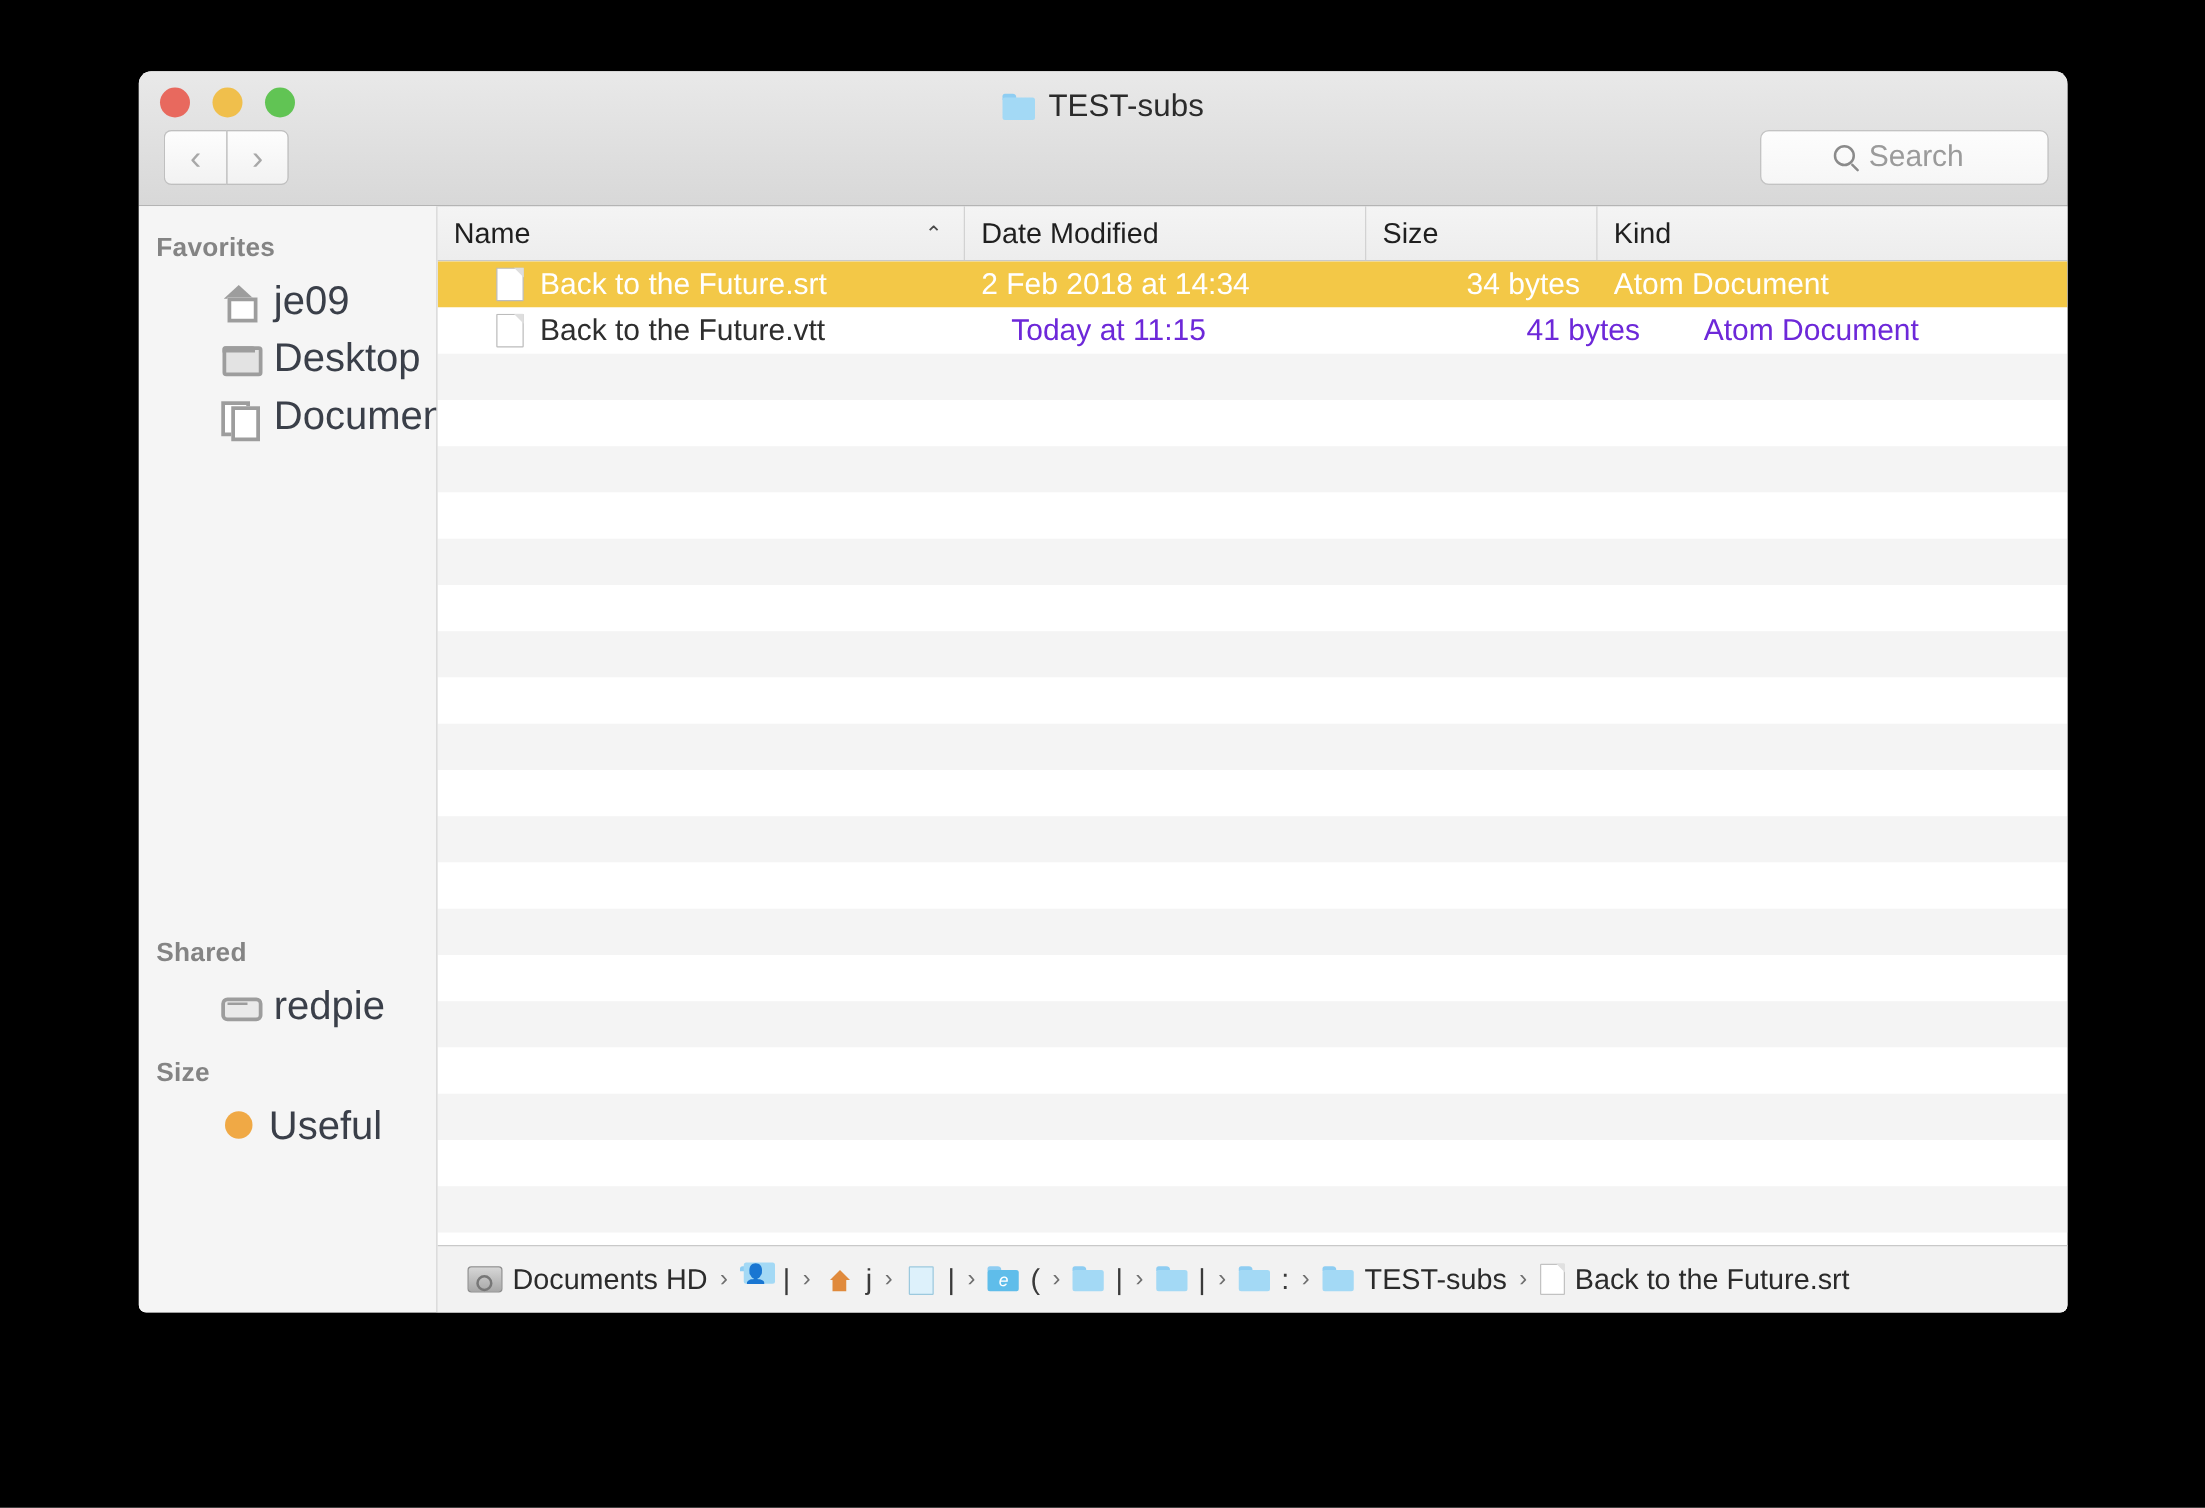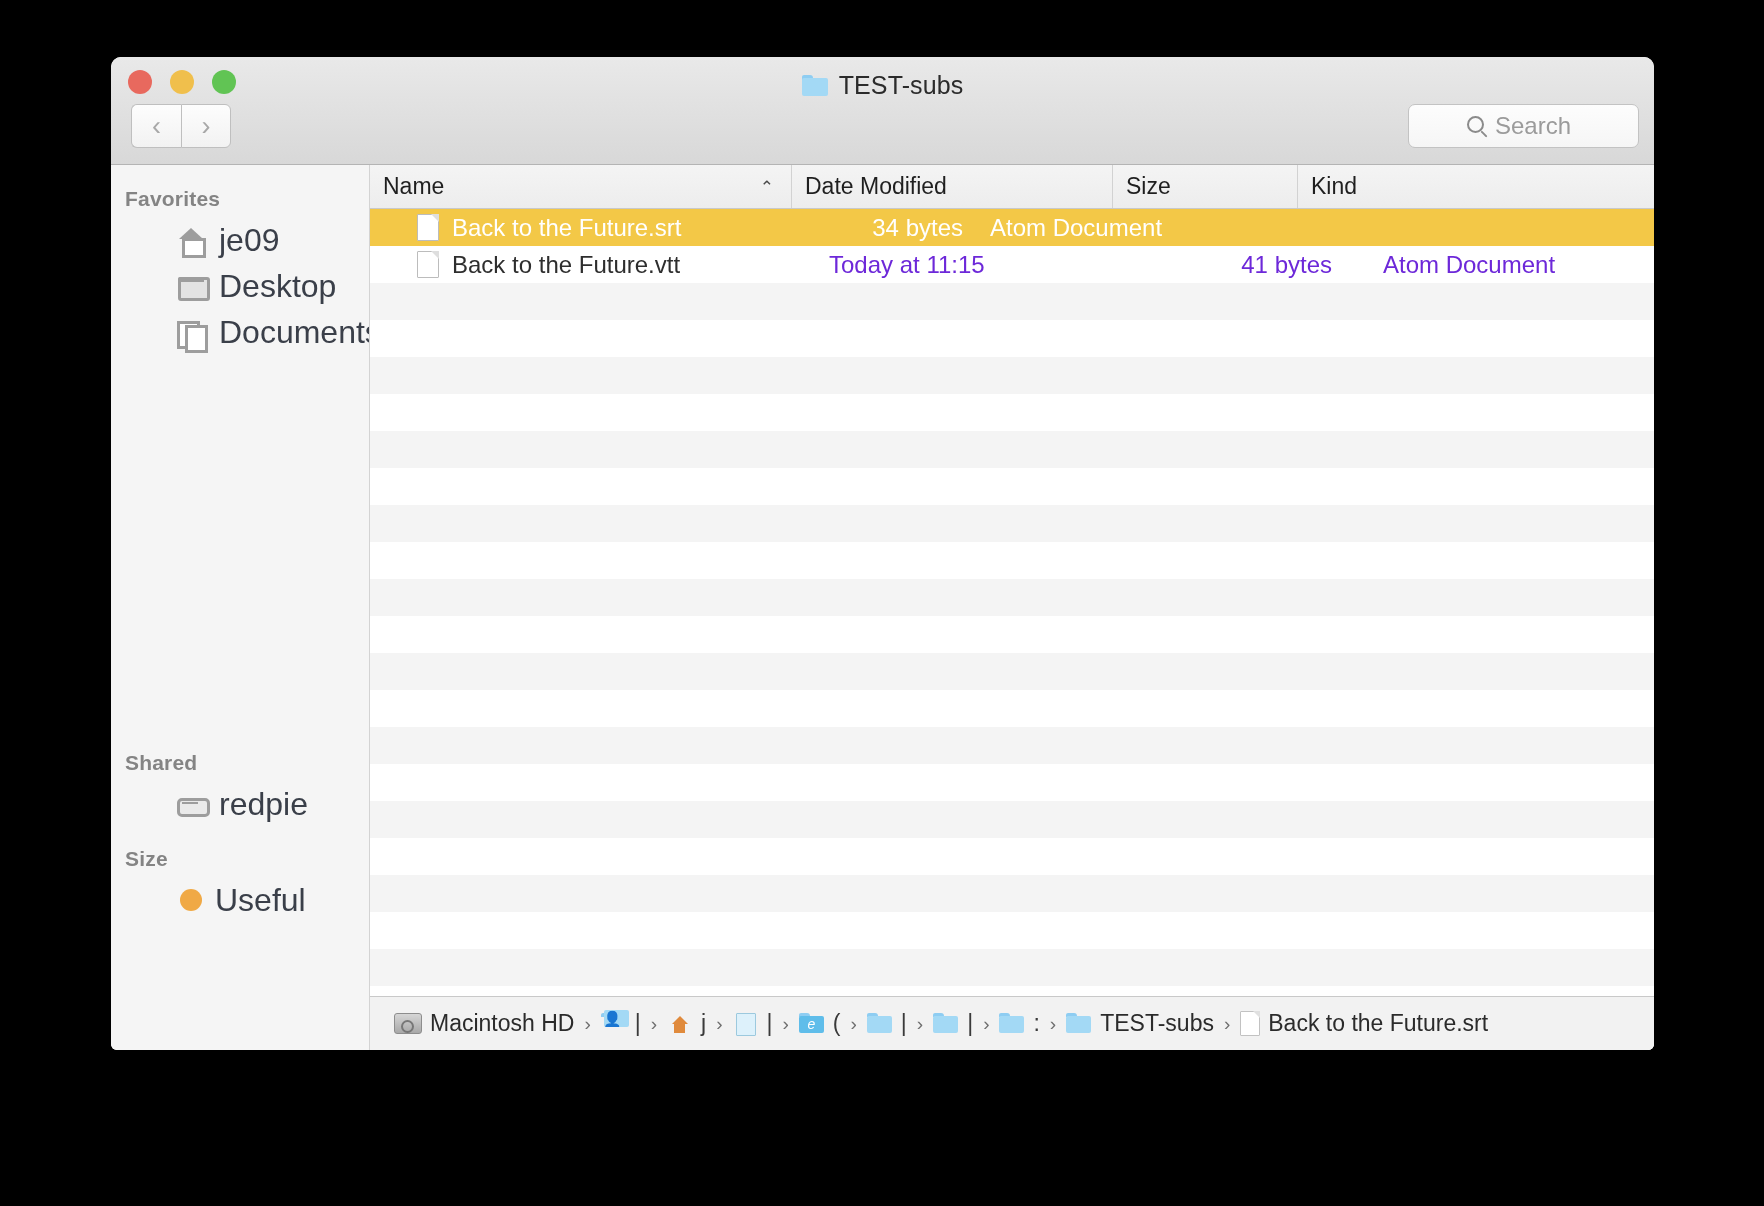--- a/index.html
+++ b/index.html
@@ -80,21 +80,21 @@
     width: 8px; height: 2px; background:#8b8b8b;
     transform: rotate(45deg); border-radius: 1px;
   }
   .searchbox .ph { font-size: 24px; color: #9b9b9b; padding-left: 30px; }
 
   
   .body { flex: 1 1 auto; display: flex; min-height: 0; }
 
   
   .sidebar {
-    width: 259px; background: #f5f5f5;
+    width: 239px; background: #f5f5f5;
     border-right: 1px solid #d3d3d3;
     padding-top: 16px; flex: 0 0 auto;
     position: relative; overflow: hidden;
   }
   .sb-header {
     font-size: 21px; color: #848484; font-weight: bold;
     padding: 6px 0 6px 14px; letter-spacing: .2px;
   }
   .sb-item {
     display: flex; align-items: center; gap: 13px;
@@ -337,20 +337,21 @@
         </div>
       </div>
 
       <div class="rows">
 
         <div class="row selected">
           <div class="cell name">
             <span class="file-ico"></span>
             <span>Back to the Future.srt</span>
           </div>
+          <div class="cell date">2 Feb 2018 at 14:34</div>
           <div class="cell size">34 bytes</div>
           <div class="cell kind">Atom Document</div>
         </div>
 
         <div class="row odd">
           <div class="cell name">
             <span class="file-ico"></span>
             <span>Back to the Future.vtt</span>
           </div>
           <div class="cell date">Today at 11:15</div>
@@ -377,21 +378,21 @@
             <div class="row odd"></div>
             <div class="row even"></div>
             <div class="row odd"></div>
             <div class="row even"></div>
           </div>
       </div>
 
       <div class="pathbar">
         <div class="crumb">
           <span class="mini hd"></span>
-          <span class="lbl">Macintosh HD</span>
+          <span class="lbl">Documents HD</span>
         </div>
         <span class="sep">›</span>
 
         <div class="crumb">
           <span class="mini folder user"></span>
           <span class="lbl crumb-dim">|</span>
         </div>
         <span class="sep">›</span>
 
         <div class="crumb">

